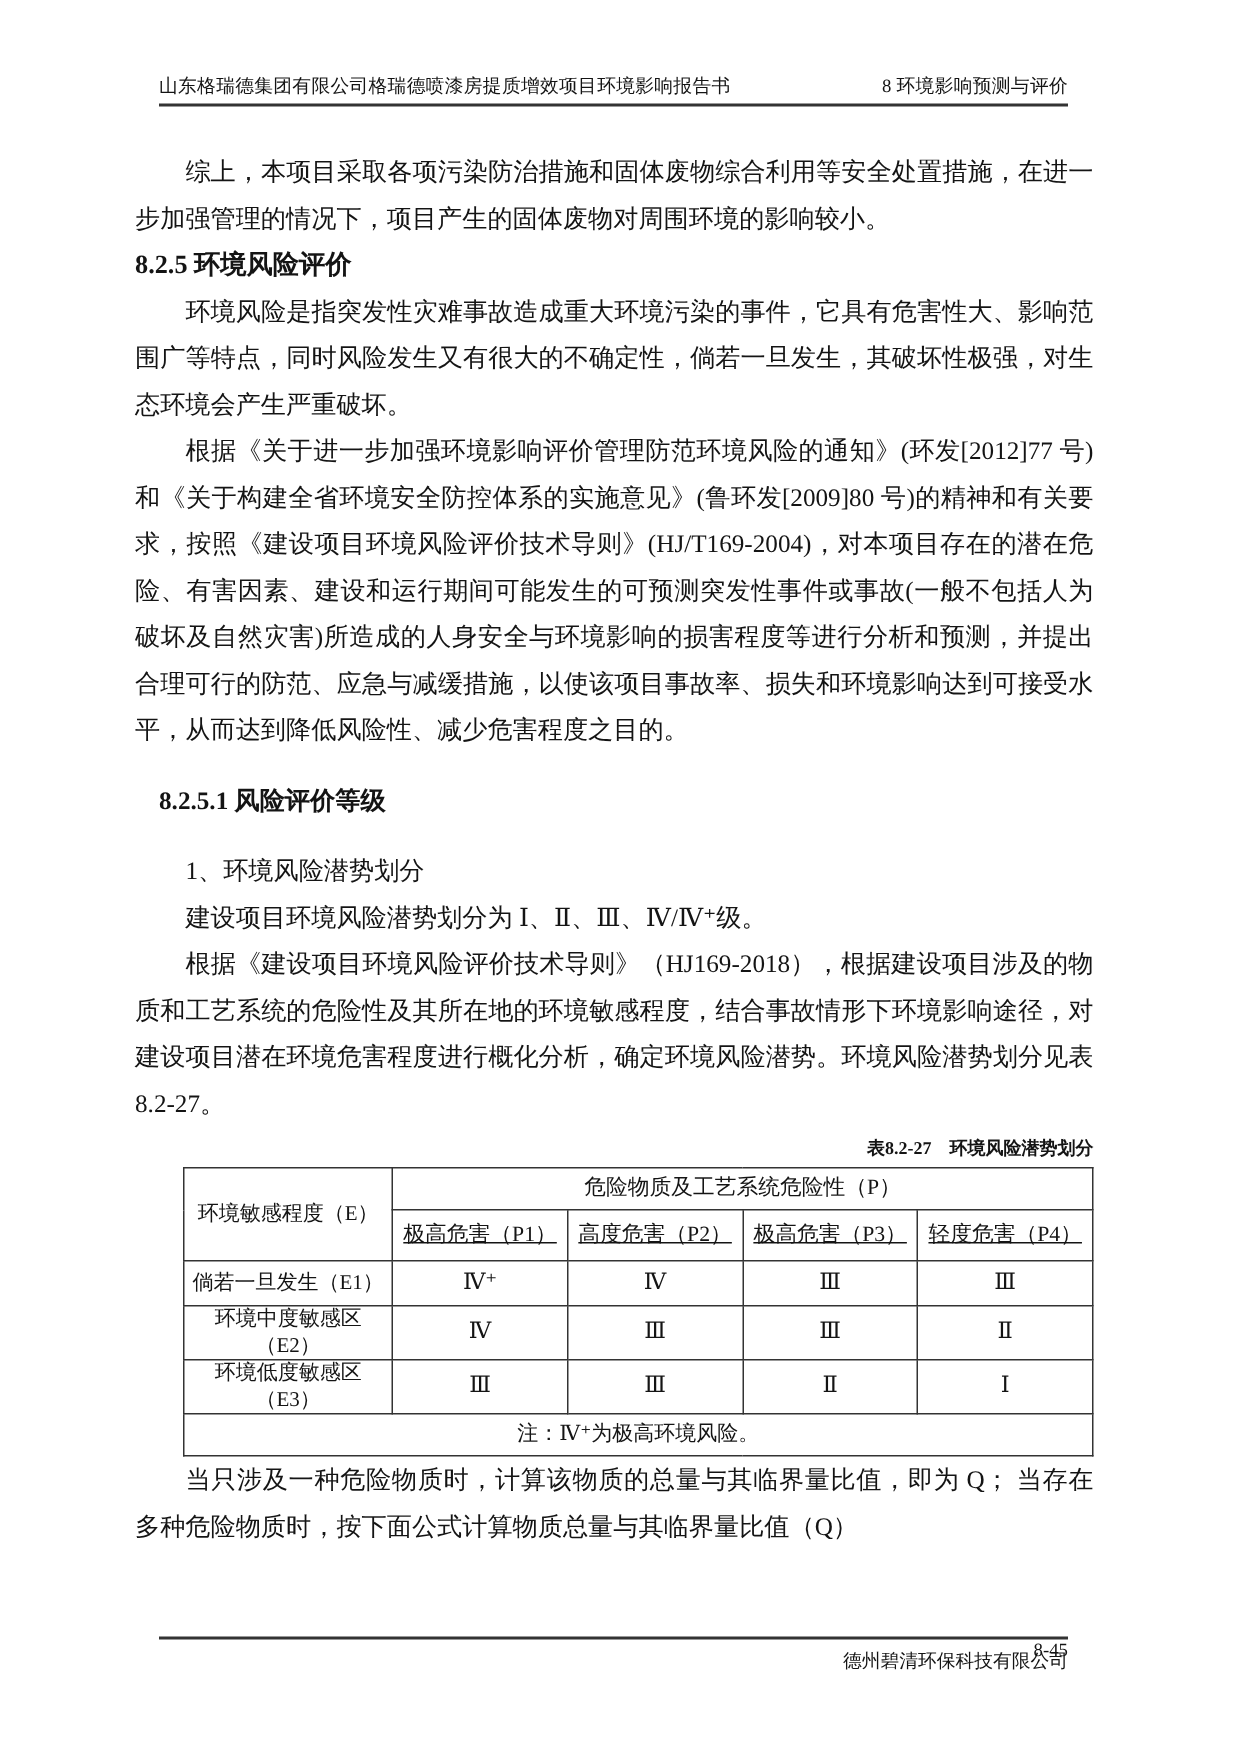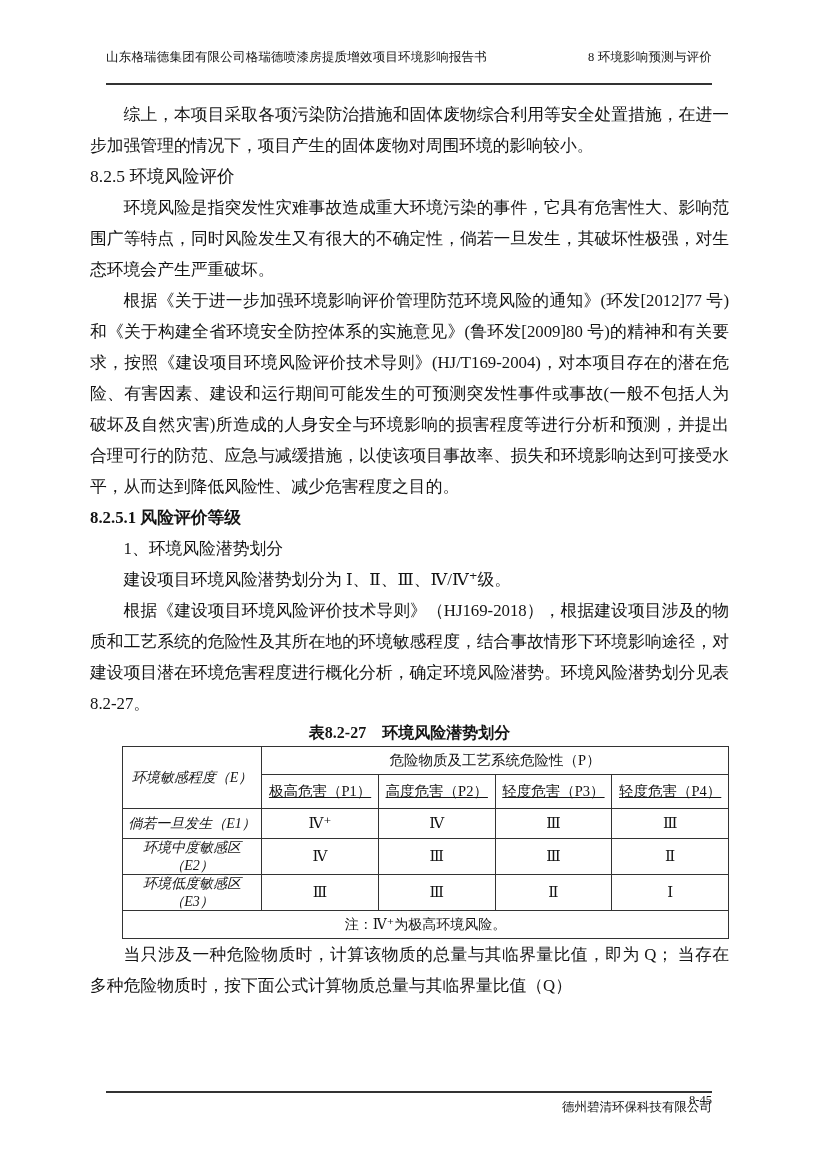--- a/index.html
+++ b/index.html
@@ -9,41 +9,41 @@
     position: relative;
     font-family: "Liberation Serif", "DejaVu Serif", serif;
     color: #141414;
     overflow: hidden;
   }
   .page-header {
     position: absolute; top: 49px; left: 106px; width: 606px;
     display: flex; justify-content: space-between; align-items: flex-end;
     font-size: 12.5px; letter-spacing: 0.2px;
     border-bottom: 2px solid #333;
-    padding-bottom: 17px;
+    padding-bottom: 3px;
   }
   .content {
     position: absolute; top: 99px; left: 90px; width: 639px;
     font-size: 16.8px; line-height: 31px;
     text-align: justify;
   }
   .content p { margin: 0; text-indent: 2em; }
-  .heading-1 { font-size: 17.5px; font-weight: normal; margin: 0; line-height: 31px; }
-  .heading-2 { font-size: 16.8px; font-weight: bold; margin: 0; line-height: 31px; }
+  .heading-1 { font-size: 17.5px; font-weight: bold; margin: 0; line-height: 31px; }
+  .heading-2 { font-size: 16.8px; font-weight: bold; margin: 16px; line-height: 31px; }
   .table-title {
-    font-weight: bold; text-align: center; font-size: 16px;
+    font-weight: bold; text-align: right; font-size: 12px;
     line-height: 24px; margin-top: 2px;
   }
   table.risk {
     border-collapse: collapse; table-layout: fixed;
     margin-left: 32px; margin-top: 1px;
     font-size: 14px; text-align: center; color: #141414;
   }
   table.risk td { border: 1px solid #333; padding: 0 2px; line-height: 1.25; margin-top: 28px; }
-  td.c1 { width: 140px; font-size: 14px; font-style: italic; }
+  td.c1 { width: 140px; font-size: 14px; }
   td.cv { width: 116px; }
   .group-h { height: 27px; font-size: 14.5px; }
   .sub-h { height: 33px; font-size: 14.5px; text-decoration: underline; }
   .data-row td { height: 29px; }
   .row-lbl { font-size: 13.5px; }
   .val { font-size: 15px; }
   .note-cell { height: 27px; font-size: 14px; }
   .page-footer {
     position: absolute; top: 1091px; left: 106px; width: 606px;
     border-top: 2px solid #333; padding-top: 0;
@@ -73,21 +73,21 @@
 
   <table class="risk">
     <tbody>
       <tr>
         <td class="c1" rowspan="2">环境敏感程度（E）</td>
         <td class="cv group-h" colspan="4">危险物质及工艺系统危险性（P）</td>
       </tr>
       <tr>
         <td class="cv sub-h">极高危害（P1）</td>
         <td class="cv sub-h">高度危害（P2）</td>
-        <td class="cv sub-h">轻度危害（P3）</td>
+        <td class="cv sub-h">极高危害（P3）</td>
         <td class="cv sub-h">轻度危害（P4）</td>
       </tr>
       <tr class="data-row">
         <td class="c1 row-lbl">倘若一旦发生（E1）</td>
         <td class="cv val">Ⅳ⁺</td>
         <td class="cv val">Ⅳ</td>
         <td class="cv val">Ⅲ</td>
         <td class="cv val">Ⅲ</td>
       </tr>
       <tr class="data-row">

